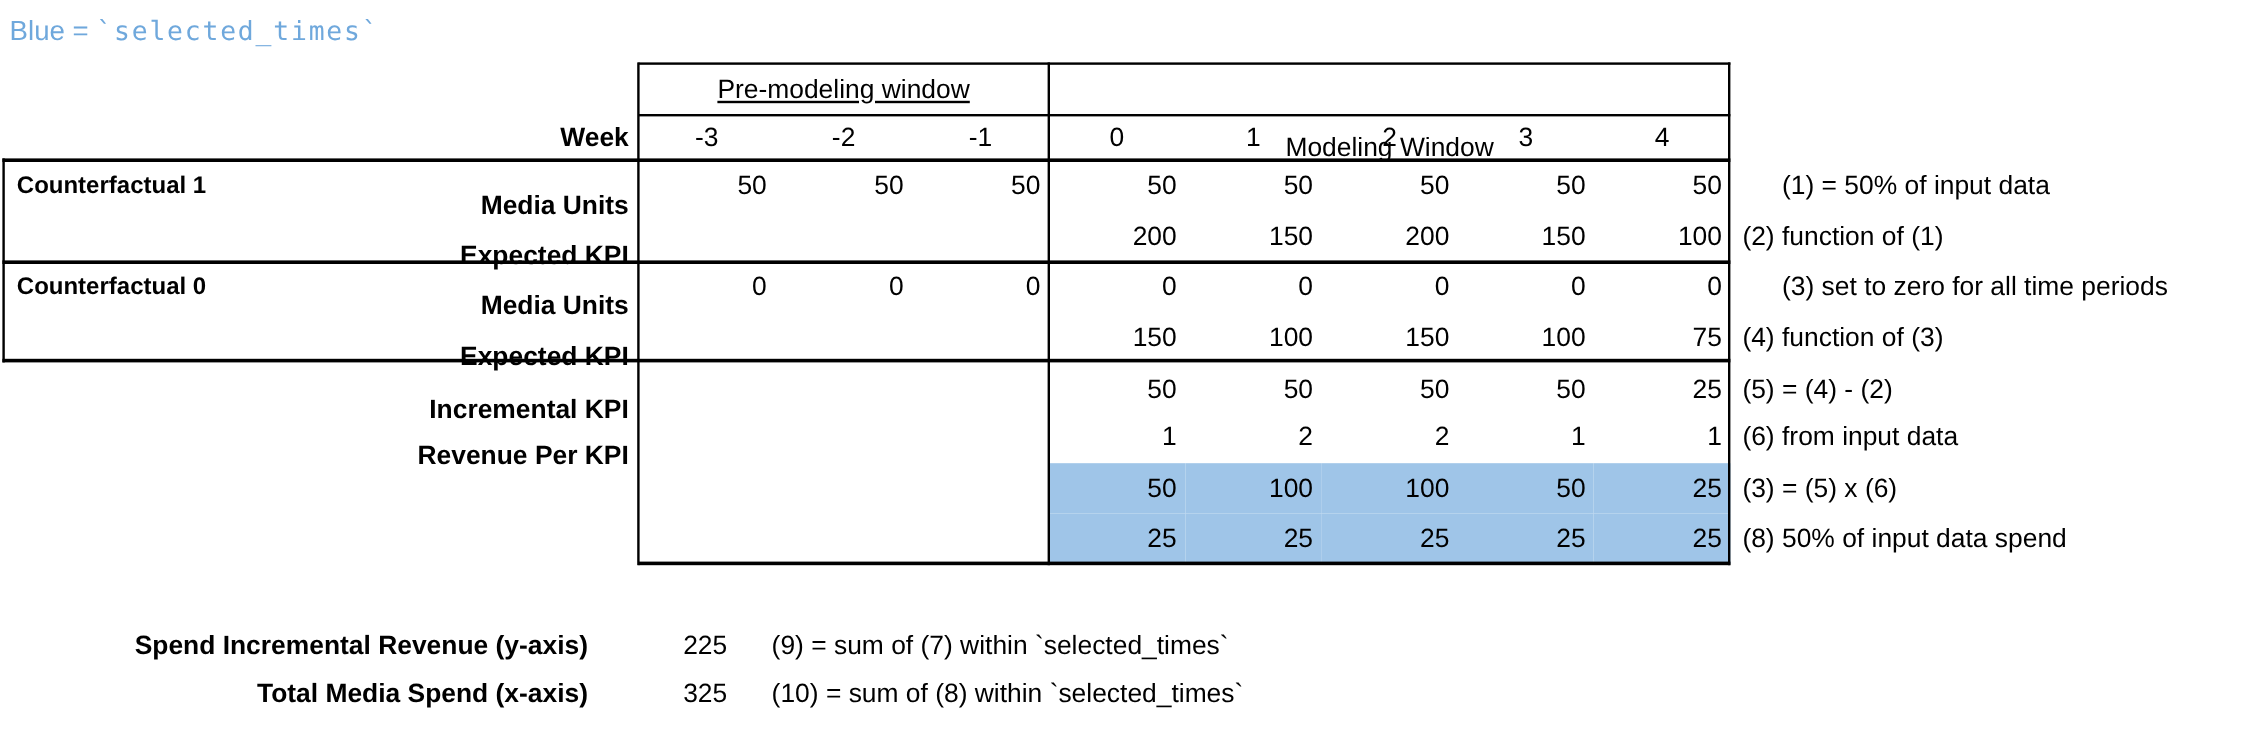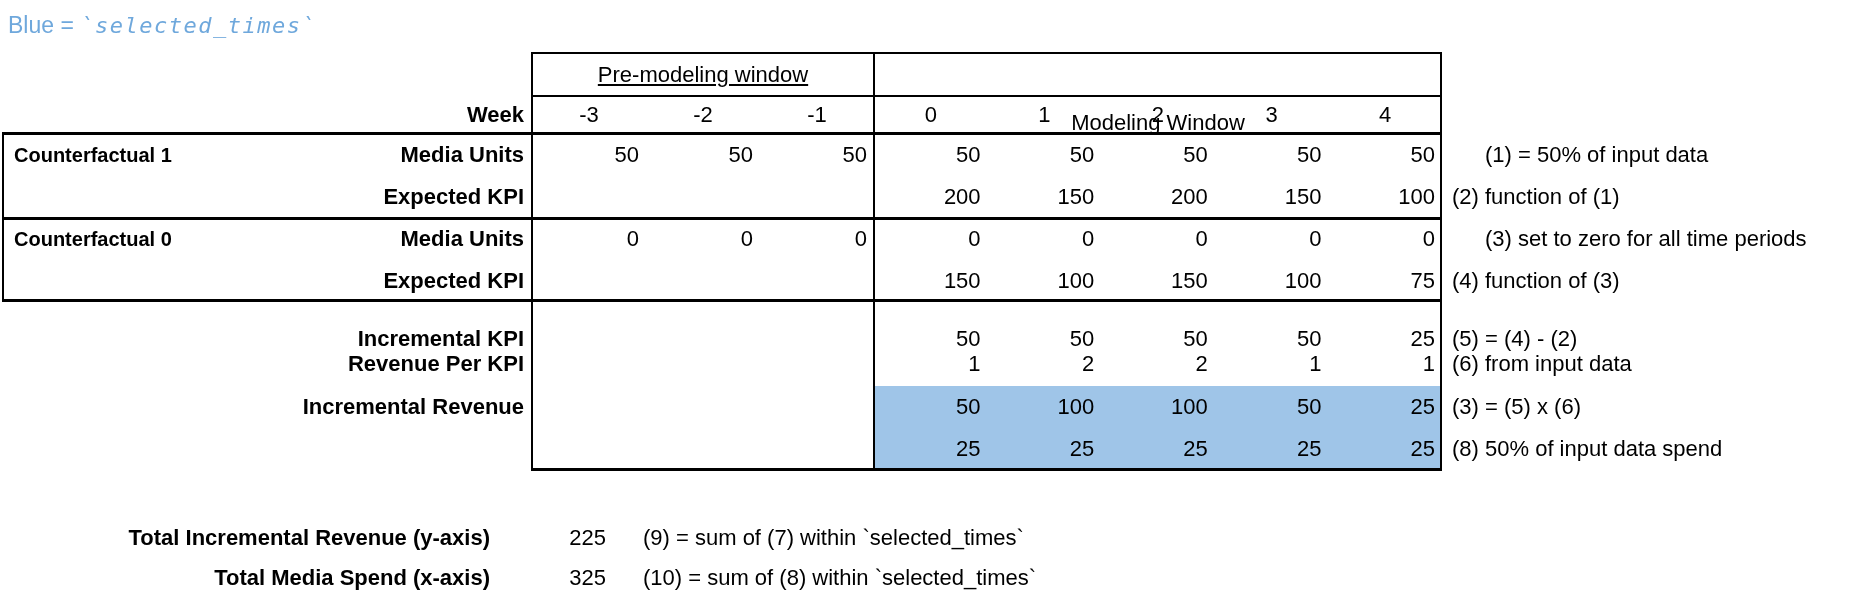--- a/index.html
+++ b/index.html
@@ -6,40 +6,40 @@
   body {
     width:1876px; height:614px; position:relative; overflow:hidden;
     background:#ffffff; color:#000;
     font-family:"Liberation Sans", sans-serif;
     --hl-color:#9FC5E8; --note-color:#6FA8DC;
   }
   .abs { position:absolute; }
 
   
   .note { left:8px; top:12px; font-size:23px; color:var(--note-color); white-space:nowrap; }
-  .note-code { font-family:"DejaVu Sans Mono", monospace; font-size:22px; letter-spacing:1.5px;font-style:italic; }
+  .note-code { font-family:"DejaVu Sans Mono", monospace; font-size:22px; letter-spacing:1.5px; }
 
   
   .hdr { top:53px; height:43px; line-height:43px; text-align:center; font-size:22px; }
   .hdr-pre   { left:532px; width:342px;text-decoration:underline; }
   .hdr-model { left:874px; width:568px;margin-top:48px; }
 
   
   .week-row { top:96px; height:38px; }
   .wlabel { left:0; width:524px; text-align:right; line-height:38px; font-weight:bold; font-size:22px; }
   .wcells { left:532px; width:910px; height:38px; display:grid;
             grid-template-columns:114px 114px 114px 113.6px 113.6px 113.6px 113.6px 113.6px; }
   .wcell { text-align:center; line-height:38px; font-size:22px; }
 
   
   .drow { left:0; width:1876px; height:42px; }
   .r0 { top:134px; } .r1 { top:176px; } .r2 { top:218px; } .r3 { top:260px; }
-  .r4 { top:318px;text-decoration:underline; } .r5 { top:343px;padding-left:32px; } .r6 { top:386px; } .r7 { top:428px; }
+  .r4 { top:304px;text-decoration:underline; } .r5 { top:343px;padding-left:32px; } .r6 { top:386px; } .r7 { top:428px; }
   .glabel { position:absolute; left:14px; height:42px; line-height:42px; font-weight:bold; font-size:20px; white-space:nowrap; }
-  .rlabel { position:absolute; left:0; width:524px; text-align:right; line-height:42px; font-weight:bold; font-size:22px; }
+  .rlabel { position:absolute; left:0; width:524px; text-align:right; line-height:42px; font-weight:bold; font-size:22px;margin-top:16px; }
   .cells { position:absolute; left:532px; width:910px; height:42px; display:grid;
            grid-template-columns:114px 114px 114px 113.6px 113.6px 113.6px 113.6px 113.6px; }
   .cell { text-align:right; padding-right:7px; line-height:42px; font-size:22px; box-sizing:border-box; }
   .cell.hl { background:var(--hl-color); }
   .ann { position:absolute; left:1452px; height:42px; line-height:42px; font-size:22px; white-space:nowrap; }
   .ann.b { font-weight:normal;margin-left:33px; }
 
   
   .hline, .vline { background:#000; z-index:5; }
   .h-a { left:532px; top:52px;  width:910px;  height:2px; }
@@ -170,21 +170,20 @@
     <div class="cell">1</div>
     <div class="cell">2</div>
     <div class="cell">2</div>
     <div class="cell">1</div>
     <div class="cell">1</div>
   </div>
   <div class="ann">(6) from input data</div>
 </div>
 
 <div class="abs drow r6">
-  <div class="rlabel">Incremental Revenue</div>
   <div class="cells">
     <div class="cell"></div>
     <div class="cell"></div>
     <div class="cell"></div>
     <div class="cell hl">50</div>
     <div class="cell hl">100</div>
     <div class="cell hl">100</div>
     <div class="cell hl">50</div>
     <div class="cell hl">25</div>
   </div>
@@ -210,21 +209,21 @@
 <div class="abs hline h-c"></div>
 <div class="abs hline h-d"></div>
 <div class="abs hline h-e"></div>
 <div class="abs hline h-f"></div>
 <div class="abs vline v-a"></div>
 <div class="abs vline v-b"></div>
 <div class="abs vline v-c"></div>
 <div class="abs vline v-d"></div>
 
 <div class="abs trow t0">
-  <div class="tlabel">Total Incremental Revenue (y-axis)</div>
+  <div class="tlabel">Spend Incremental Revenue (y-axis)</div>
   <div class="tvalue">225</div>
   <div class="tnote">(9) = sum of (7) within `selected_times`</div>
 </div>
 <div class="abs trow t1">
   <div class="tlabel">Total Media Spend (x-axis)</div>
   <div class="tvalue">325</div>
   <div class="tnote">(10) = sum of (8) within `selected_times`</div>
 </div>
 
 </body></html>

